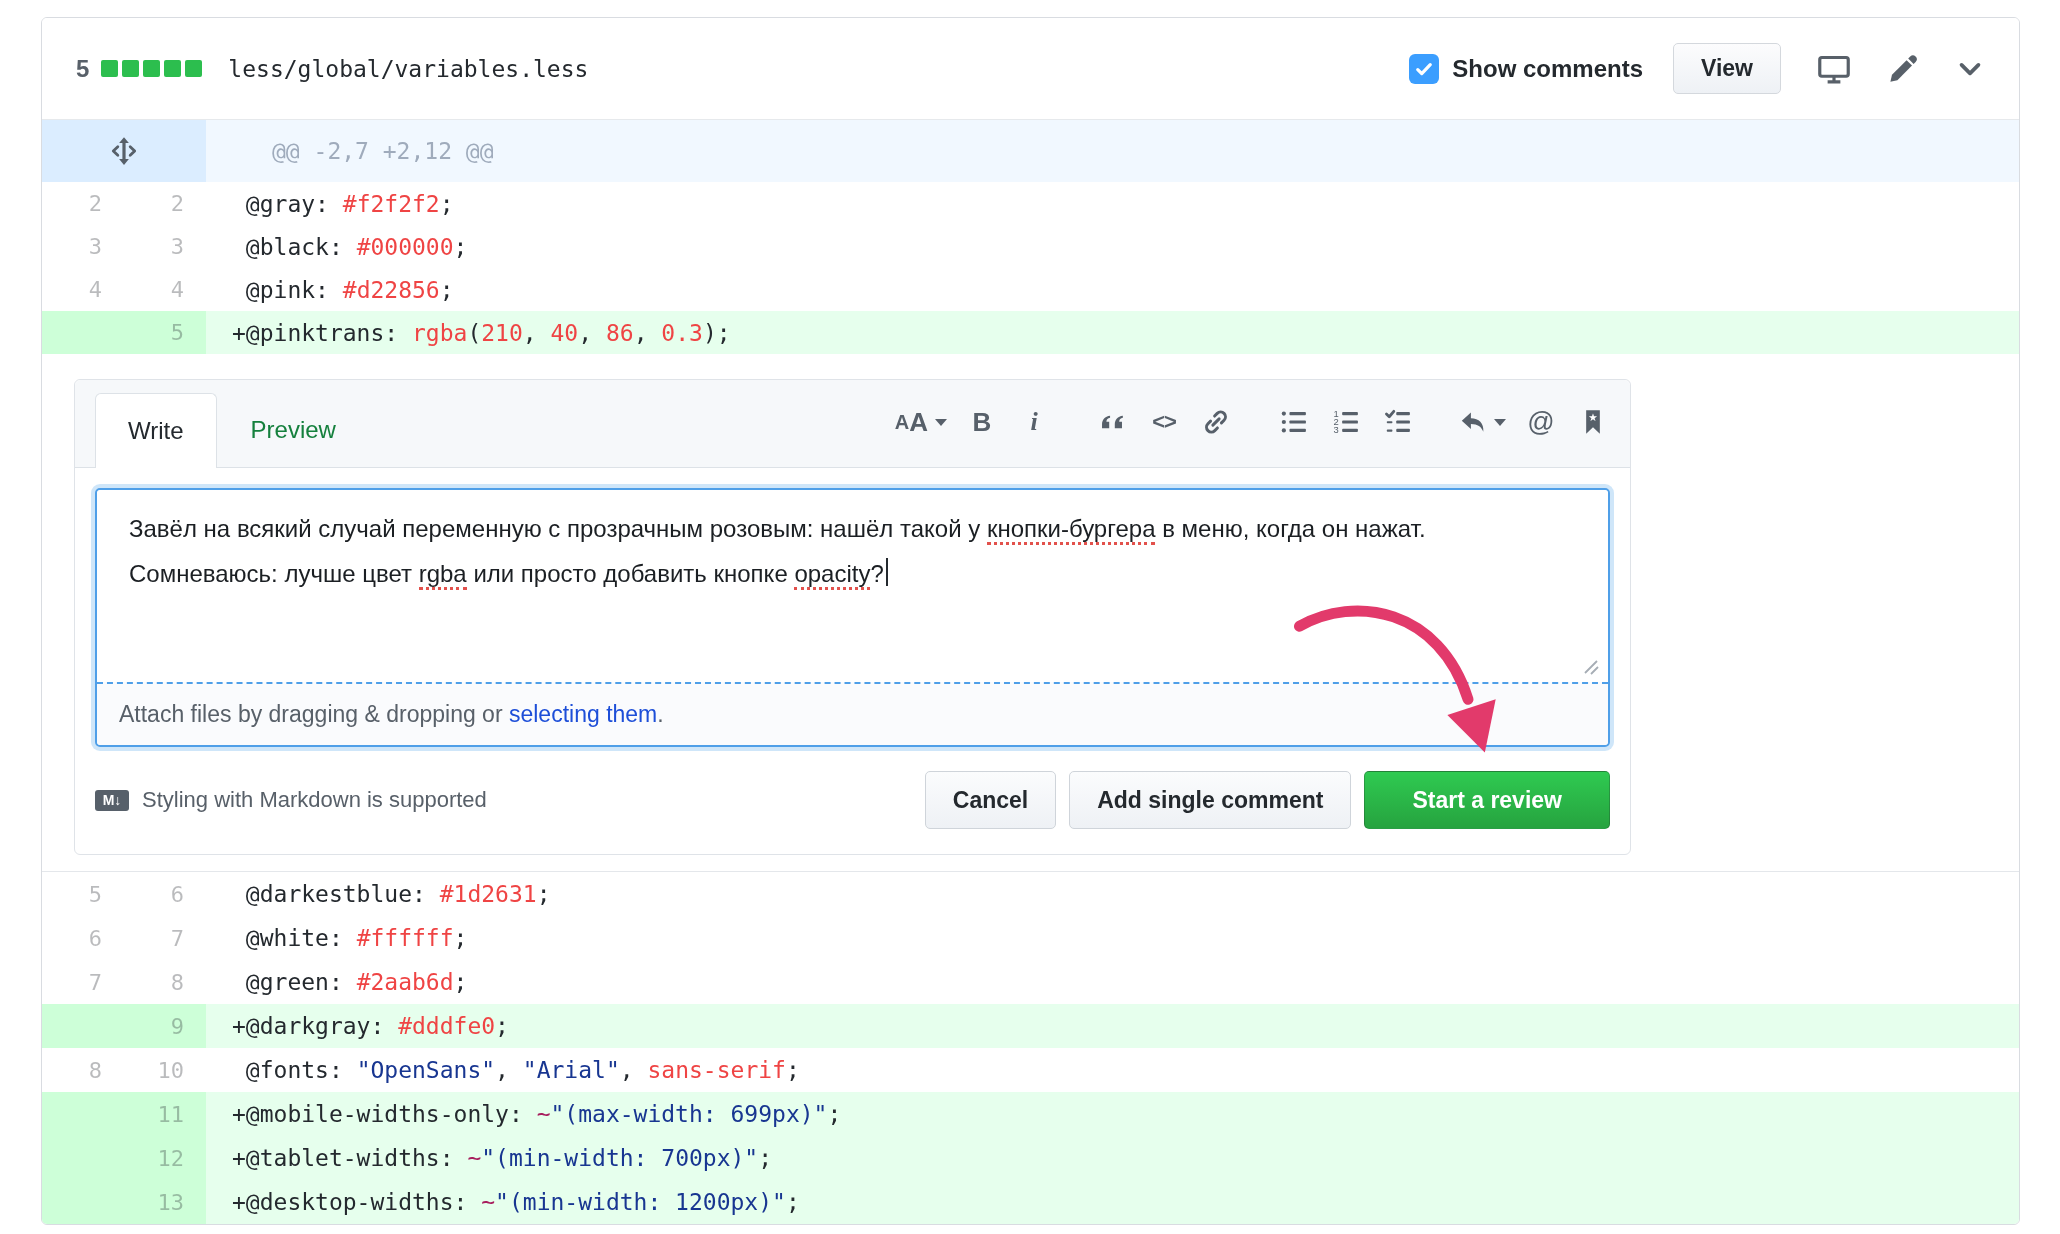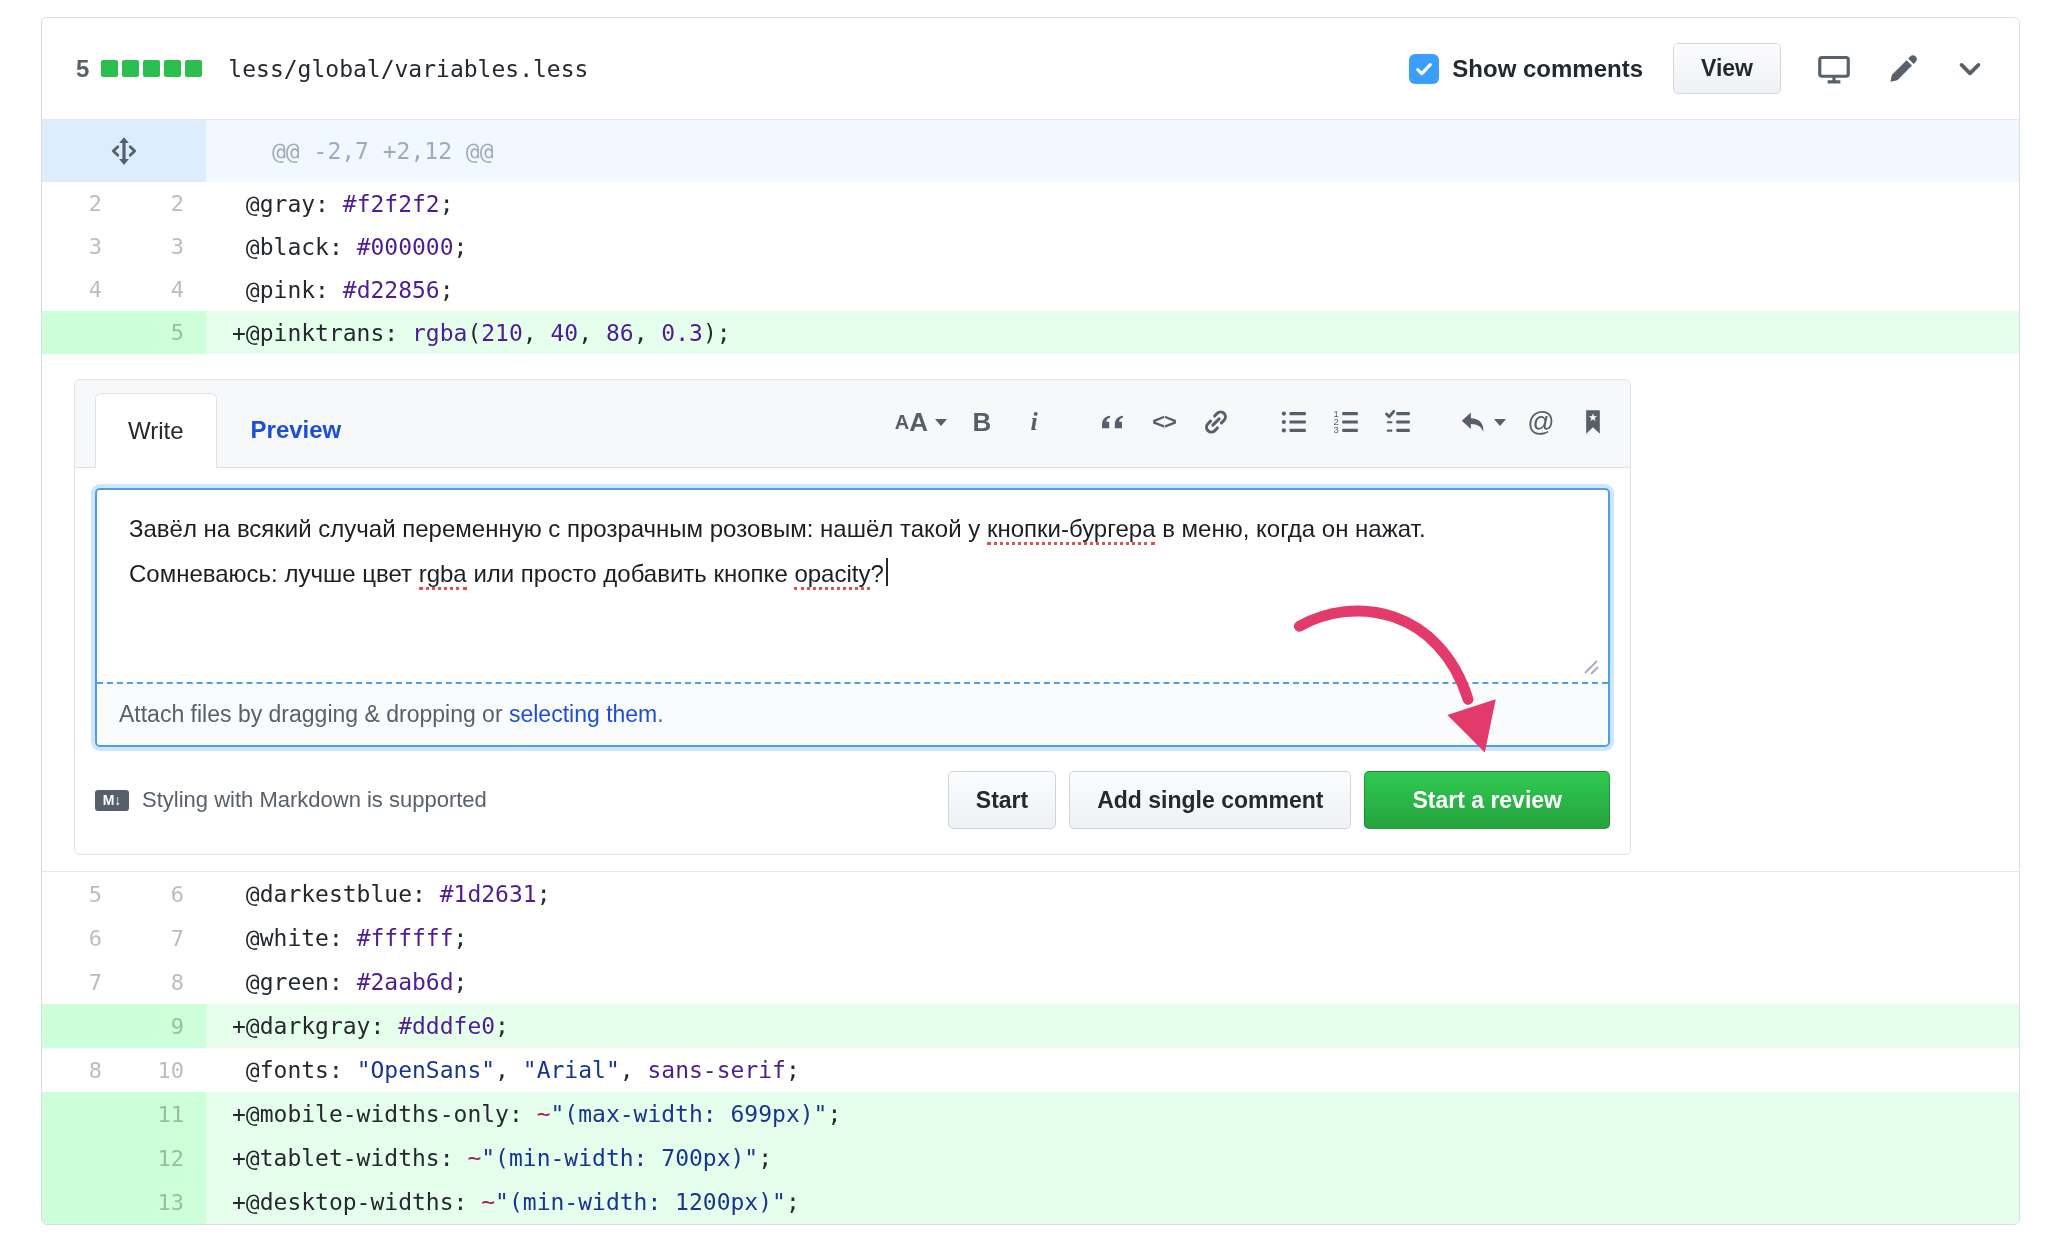--- a/index.html
+++ b/index.html
@@ -34,33 +34,33 @@
   .hunk-gutter { width:164px; flex:none; background:#dbedff; display:flex; align-items:center; justify-content:center; color:#57606a; }
   .hunk-code { flex:1; background:#f1f8ff; display:flex; align-items:center; padding-left:66px;
     font-family:"DejaVu Sans Mono", monospace; font-size:23px; color:#9fabbc; }
   .diff-row { display:flex; height:43px; }
   .num { width:82px; flex:none; display:flex; align-items:center; justify-content:flex-end; padding-right:22px;
     font-family:"DejaVu Sans Mono", monospace; font-size:22px; color:rgba(27,31,35,0.3); cursor:pointer; }
   .codecell { flex:1; display:flex; align-items:center; padding-left:26px;
     font-family:"DejaVu Sans Mono", monospace; font-size:23px; color:#24292e; white-space:pre; }
   .row-add .num { background:#cdffd8; }
   .row-add .codecell { background:#e6ffed; }
-  .tok-p { color:#24292e; } .tok-v { color:#4c1d95; } .tok-s { color:#183691; } .tok-k { color:#a71d5d; }
+  .tok-p { color:#24292e; } .tok-v { color:#ef4444; } .tok-s { color:#183691; } .tok-k { color:#a71d5d; }
   .diff-bottom { border-top:1px solid #e4e7eb; }
   .diff-bottom .diff-row { height:44px; }
 
   
   .comment-section { position:relative; background:#fff; padding:25px 0 16px 32px; }
   .form-card { width:1557px; border:1px solid #dfe3e8; border-radius:6px; background:#fff; }
   .form-head { display:flex; align-items:flex-end; height:88px; background:#f6f8fa;
     border-bottom:1px solid #dde2e7; border-radius:6px 6px 0 0; padding:0 20px; }
   .tab { font-family:inherit; font-size:24px; background:none; border:none; cursor:pointer; }
   .tab-write { background:#fff; border:1px solid #dde2e7; border-bottom:none; border-radius:6px 6px 0 0;
     height:75px; padding:0 32px; color:#24292e; margin-bottom:-1px; position:relative; z-index:2; }
-  .tab-preview { height:75px; padding:0 34px; color:#1d4ed8;font-weight:bold; }
+  .tab-preview { height:75px; padding:0 34px; color:#15803d; }
   .toolbar { margin-left:auto; display:flex; align-items:center; height:88px; padding-bottom:2px; }
   .tb { background:none; border:none; padding:0; margin-left:18px; height:54px; min-width:34px;
     display:flex; align-items:center; justify-content:center; color:#57606a; cursor:pointer; font-family:inherit; }
   .tb.group-start { margin-left:44px; }
   .tb-txt { font-size:26px; font-weight:700; color:#57606a; }
   .tb-txt.italic { font-style:italic; font-family:"Liberation Serif", serif; }
   .dd-caret { width:0; height:0; border-left:6px solid transparent; border-right:6px solid transparent;
     border-top:7px solid currentColor; margin-left:7px; display:inline-block; }
 
   .form-body { padding:20px 20px 0 20px; }
@@ -264,21 +264,21 @@
             <span>Attach files by dragging &amp; dropping or </span><a href="#">selecting them</a><span>.</span>
           </div>
         </div>
       </div>
       <div class="form-footer">
         <div class="md-note">
           <span class="md-icon">M↓</span>
           <span>Styling with Markdown is supported</span>
         </div>
         <div class="footer-buttons">
-          <button class="btn btn-gray">Start</button>
+          <button class="btn btn-gray">Cancel</button>
           <button class="btn btn-gray">Add single comment</button>
           <button class="btn btn-green" id="start-review-btn" style="background: linear-gradient(rgb(47, 202, 81), rgb(38, 163, 63));">Start a review</button>
         </div>
       </div>
     </div>
 
     <svg class="arrow-overlay" viewBox="0 0 1979 524">
       <path id="arrow-path" d="M 1262 276 C 1318 244 1404 258 1433 350" fill="none" stroke="#e23a6b" stroke-width="11" stroke-linecap="round"></path>
       <polygon id="arrow-head" points="1450,404 1461,350 1412,366" fill="#e23a6b"></polygon>
     </svg>

